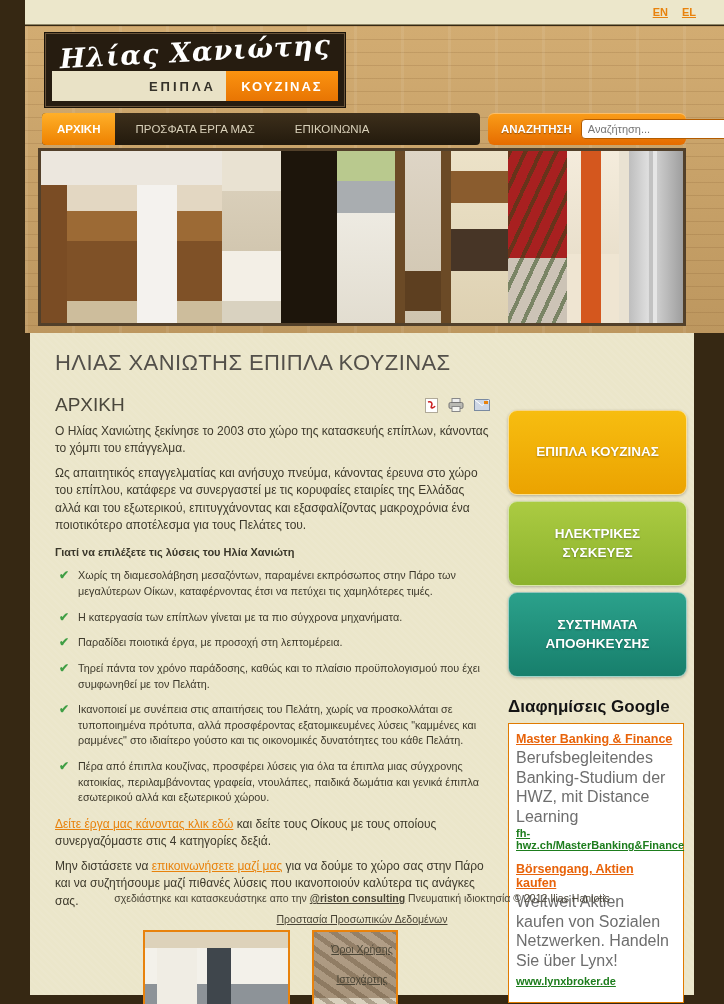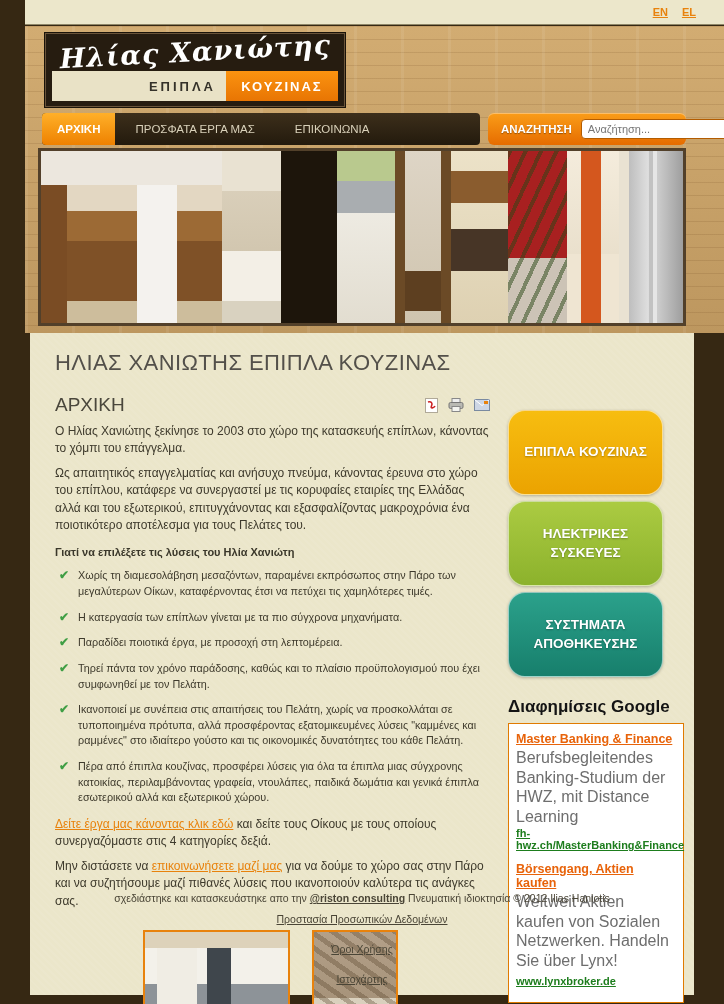--- a/index.html
+++ b/index.html
@@ -117,21 +117,21 @@
       linear-gradient(90deg, transparent 12px, #f0ede4 12px 52px, transparent 52px),
       linear-gradient(90deg, transparent 62px, #3f464c 62px 86px, transparent 86px),
       linear-gradient(180deg, transparent 52px, #8d9398 52px 78px, transparent 78px),
       linear-gradient(180deg,#f3f1ea 0 55%, #d3cec0 55%); }
   .photo-2 { width:86px; height:111px; background-image:
       repeating-linear-gradient(35deg, rgba(90,70,45,.35) 0 5px, transparent 5px 12px),
       linear-gradient(180deg, transparent 62%, #d9d0bd 62% 84%, #6b4a2a 84%),
       linear-gradient(180deg,#b3a089,#a08c72); }
 
   
-  .sb-btn { width:155px; height:85px; margin:0 0 6px 2px; border-radius:17px; border:1px solid rgba(255,255,255,.55);
+  .sb-btn { width:179px; height:85px; margin:0 0 6px 2px; border-radius:9px; border:1px solid rgba(255,255,255,.55);
             display:flex; align-items:center; justify-content:center; text-align:center; padding:0 12px;
             color:#fff; font-weight:bold; font-size:13.5px; line-height:1.4; cursor:pointer;
             text-shadow:0 1px 2px rgba(0,0,0,.3); box-shadow:0 1px 3px rgba(0,0,0,.25); }
   .sb-first { margin-top:26px; }
 
   .ads-title { font-size:17px; font-weight:bold; color:#141414; margin:20px 0 6px 2px; }
   .ads-box { width:176px; margin-left:2px; background:#fff; border:1px solid #e07a00; padding:5px 7px 4px; }
   .ad { margin-bottom:9px; }
   .ad-title { display:inline-block; color:#e8630a; font-weight:bold; font-size:12.5px; text-decoration:underline; cursor:pointer; }
   .ad-body { color:#6e6e6e; font-size:16px; line-height:1.22; margin:1px 0; }

